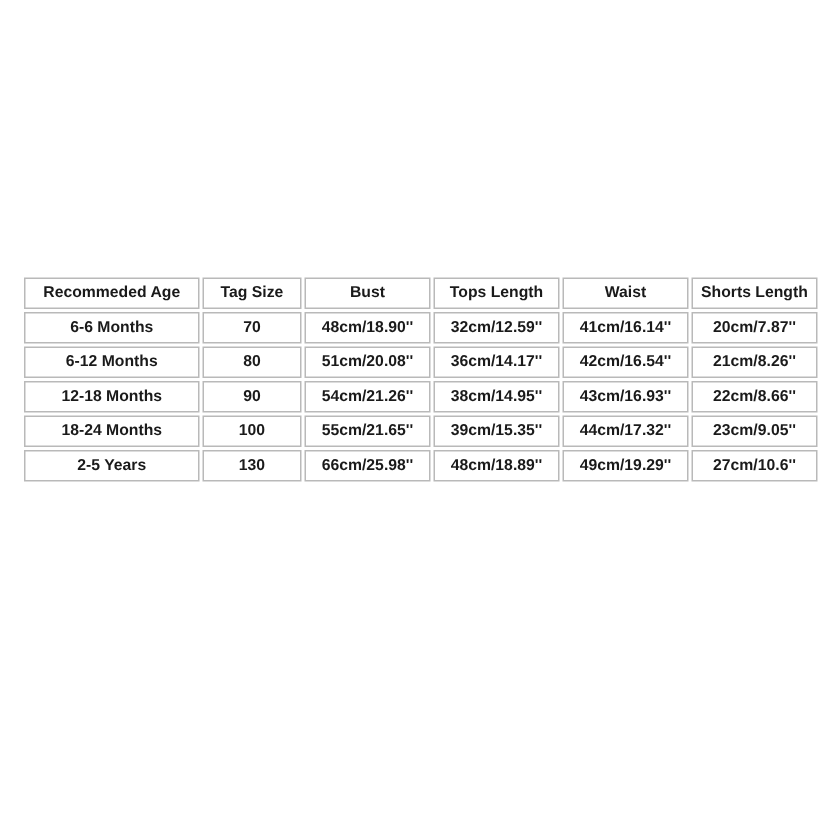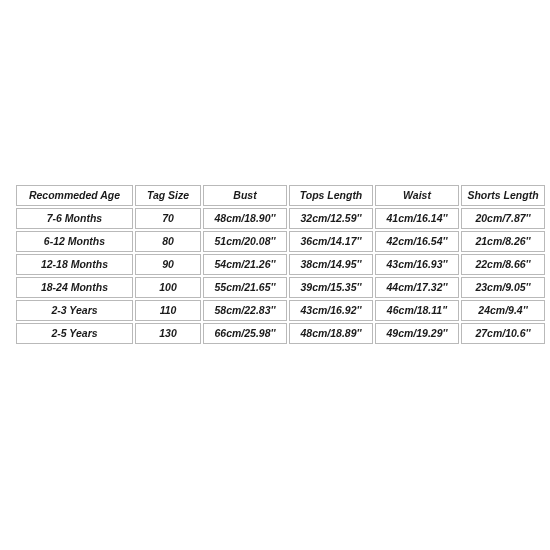--- a/index.html
+++ b/index.html
@@ -41,21 +41,20 @@
     color: #1a1a1a;
     font-weight: bold;
     font-size: 10.5px;
     line-height: 1.1;
     text-align: center;
     vertical-align: middle;
     height: 19px;
     padding: 0 2px;
     white-space: nowrap;
     letter-spacing: 0px;
-    font-style: italic;
   }
   table.size-chart th {
     font-size: 10.5px;
   }
   
   col.c-age    { width: 117px; }
   col.c-tag    { width: 66px;  }
   col.c-bust   { width: 84px;  }
   col.c-tops   { width: 84px;  }
   col.c-waist  { width: 84px;  }
@@ -80,21 +79,21 @@
             <th>Recommeded Age</th>
             <th>Tag Size</th>
             <th>Bust</th>
             <th>Tops Length</th>
             <th>Waist</th>
             <th>Shorts Length</th>
           </tr>
       </thead>
       <tbody>
           <tr>
-            <td>7-6 Months</td>
+            <td>6-6 Months</td>
             <td>70</td>
             <td>48cm/18.90''</td>
             <td>32cm/12.59''</td>
             <td>41cm/16.14''</td>
             <td>20cm/7.87''</td>
           </tr>
           <tr>
             <td>6-12 Months</td>
             <td>80</td>
             <td>51cm/20.08''</td>
@@ -112,28 +111,20 @@
           </tr>
           <tr>
             <td>18-24 Months</td>
             <td>100</td>
             <td>55cm/21.65''</td>
             <td>39cm/15.35''</td>
             <td>44cm/17.32''</td>
             <td>23cm/9.05''</td>
           </tr>
           <tr>
-            <td>2-3 Years</td>
-            <td>110</td>
-            <td>58cm/22.83''</td>
-            <td>43cm/16.92''</td>
-            <td>46cm/18.11''</td>
-            <td>24cm/9.4''</td>
-          </tr>
-          <tr>
             <td>2-5 Years</td>
             <td>130</td>
             <td>66cm/25.98''</td>
             <td>48cm/18.89''</td>
             <td>49cm/19.29''</td>
             <td>27cm/10.6''</td>
           </tr>
         </tbody>
     </table>
   </div>

